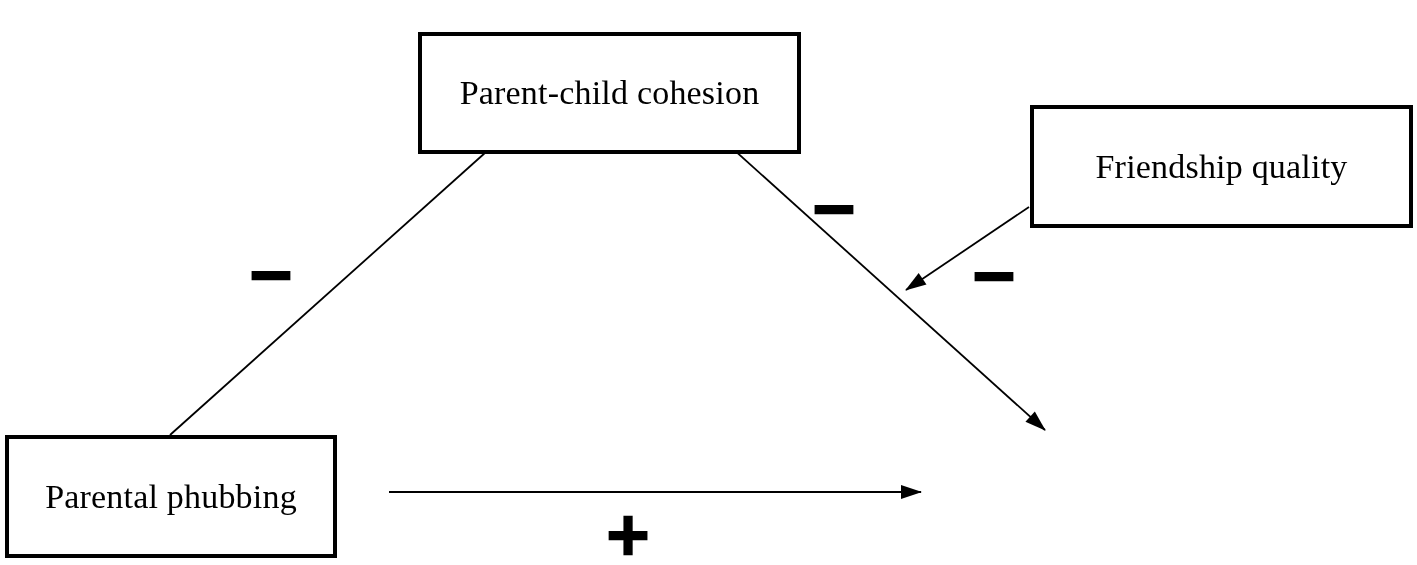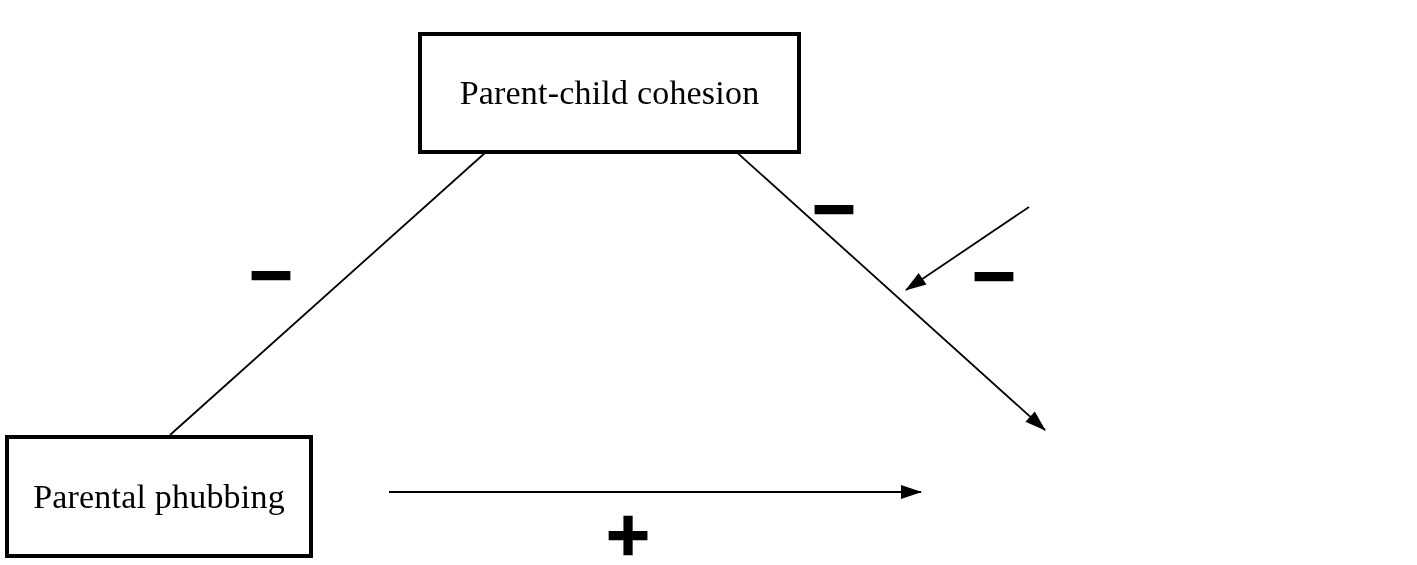--- a/index.html
+++ b/index.html
@@ -32,21 +32,21 @@
     justify-content: center;
   }
   .node-label {
     font-size: 34px;
     color: #000000;
     white-space: nowrap;
     letter-spacing: 0.2px;
   }
   .node-cohesion  { left: 418px; top: 7px;   width: 383px; height: 122px; margin-top: 25px; }
   .node-friendship{ left: 1030px; top: 105px; width: 383px; height: 123px; }
-  .node-phubbing  { left: 5px;   top: 435px; width: 308px; height: 123px; text-align: right; }
+  .node-phubbing  { left: 5px;   top: 435px; width: 332px; height: 123px; text-align: right; }
   .node-addiction { left: 923px; top: 435px; width: 383px; height: 123px; }
   .edge-sign {
     position: absolute;
     transform: translate(-50%, -50%);
     font-family: "DejaVu Sans", sans-serif;
     font-weight: bold;
     font-size: 58px;
     line-height: 1;
     color: #000000;
     -webkit-text-stroke: 2.5px #000000;
@@ -71,20 +71,23 @@
     <line x1="170" y1="435" x2="505" y2="135" stroke="#000000" stroke-width="1.8" marker-end="url(#arrowhead)"></line>
     <line x1="712" y1="130" x2="1045" y2="430" stroke="#000000" stroke-width="1.8" marker-end="url(#arrowhead)"></line>
     <line x1="1029" y1="207" x2="906" y2="290" stroke="#000000" stroke-width="1.8" marker-end="url(#arrowhead)"></line>
     <line x1="389" y1="492" x2="921" y2="492" stroke="#000000" stroke-width="1.8" marker-end="url(#arrowhead)"></line>
   </svg>
 
   <div class="node node-cohesion">
     <span class="node-label">Parent-child cohesion</span>
   </div>
 
+  <div class="node node-friendship">
+    <span class="node-label">Friendship quality</span>
+  </div>
 
   <div class="node node-phubbing">
     <span class="node-label">Parental phubbing</span>
   </div>
 
 
   <span class="edge-sign sign-a-path">−</span>
 
   <span class="edge-sign sign-b-path">−</span>
 

